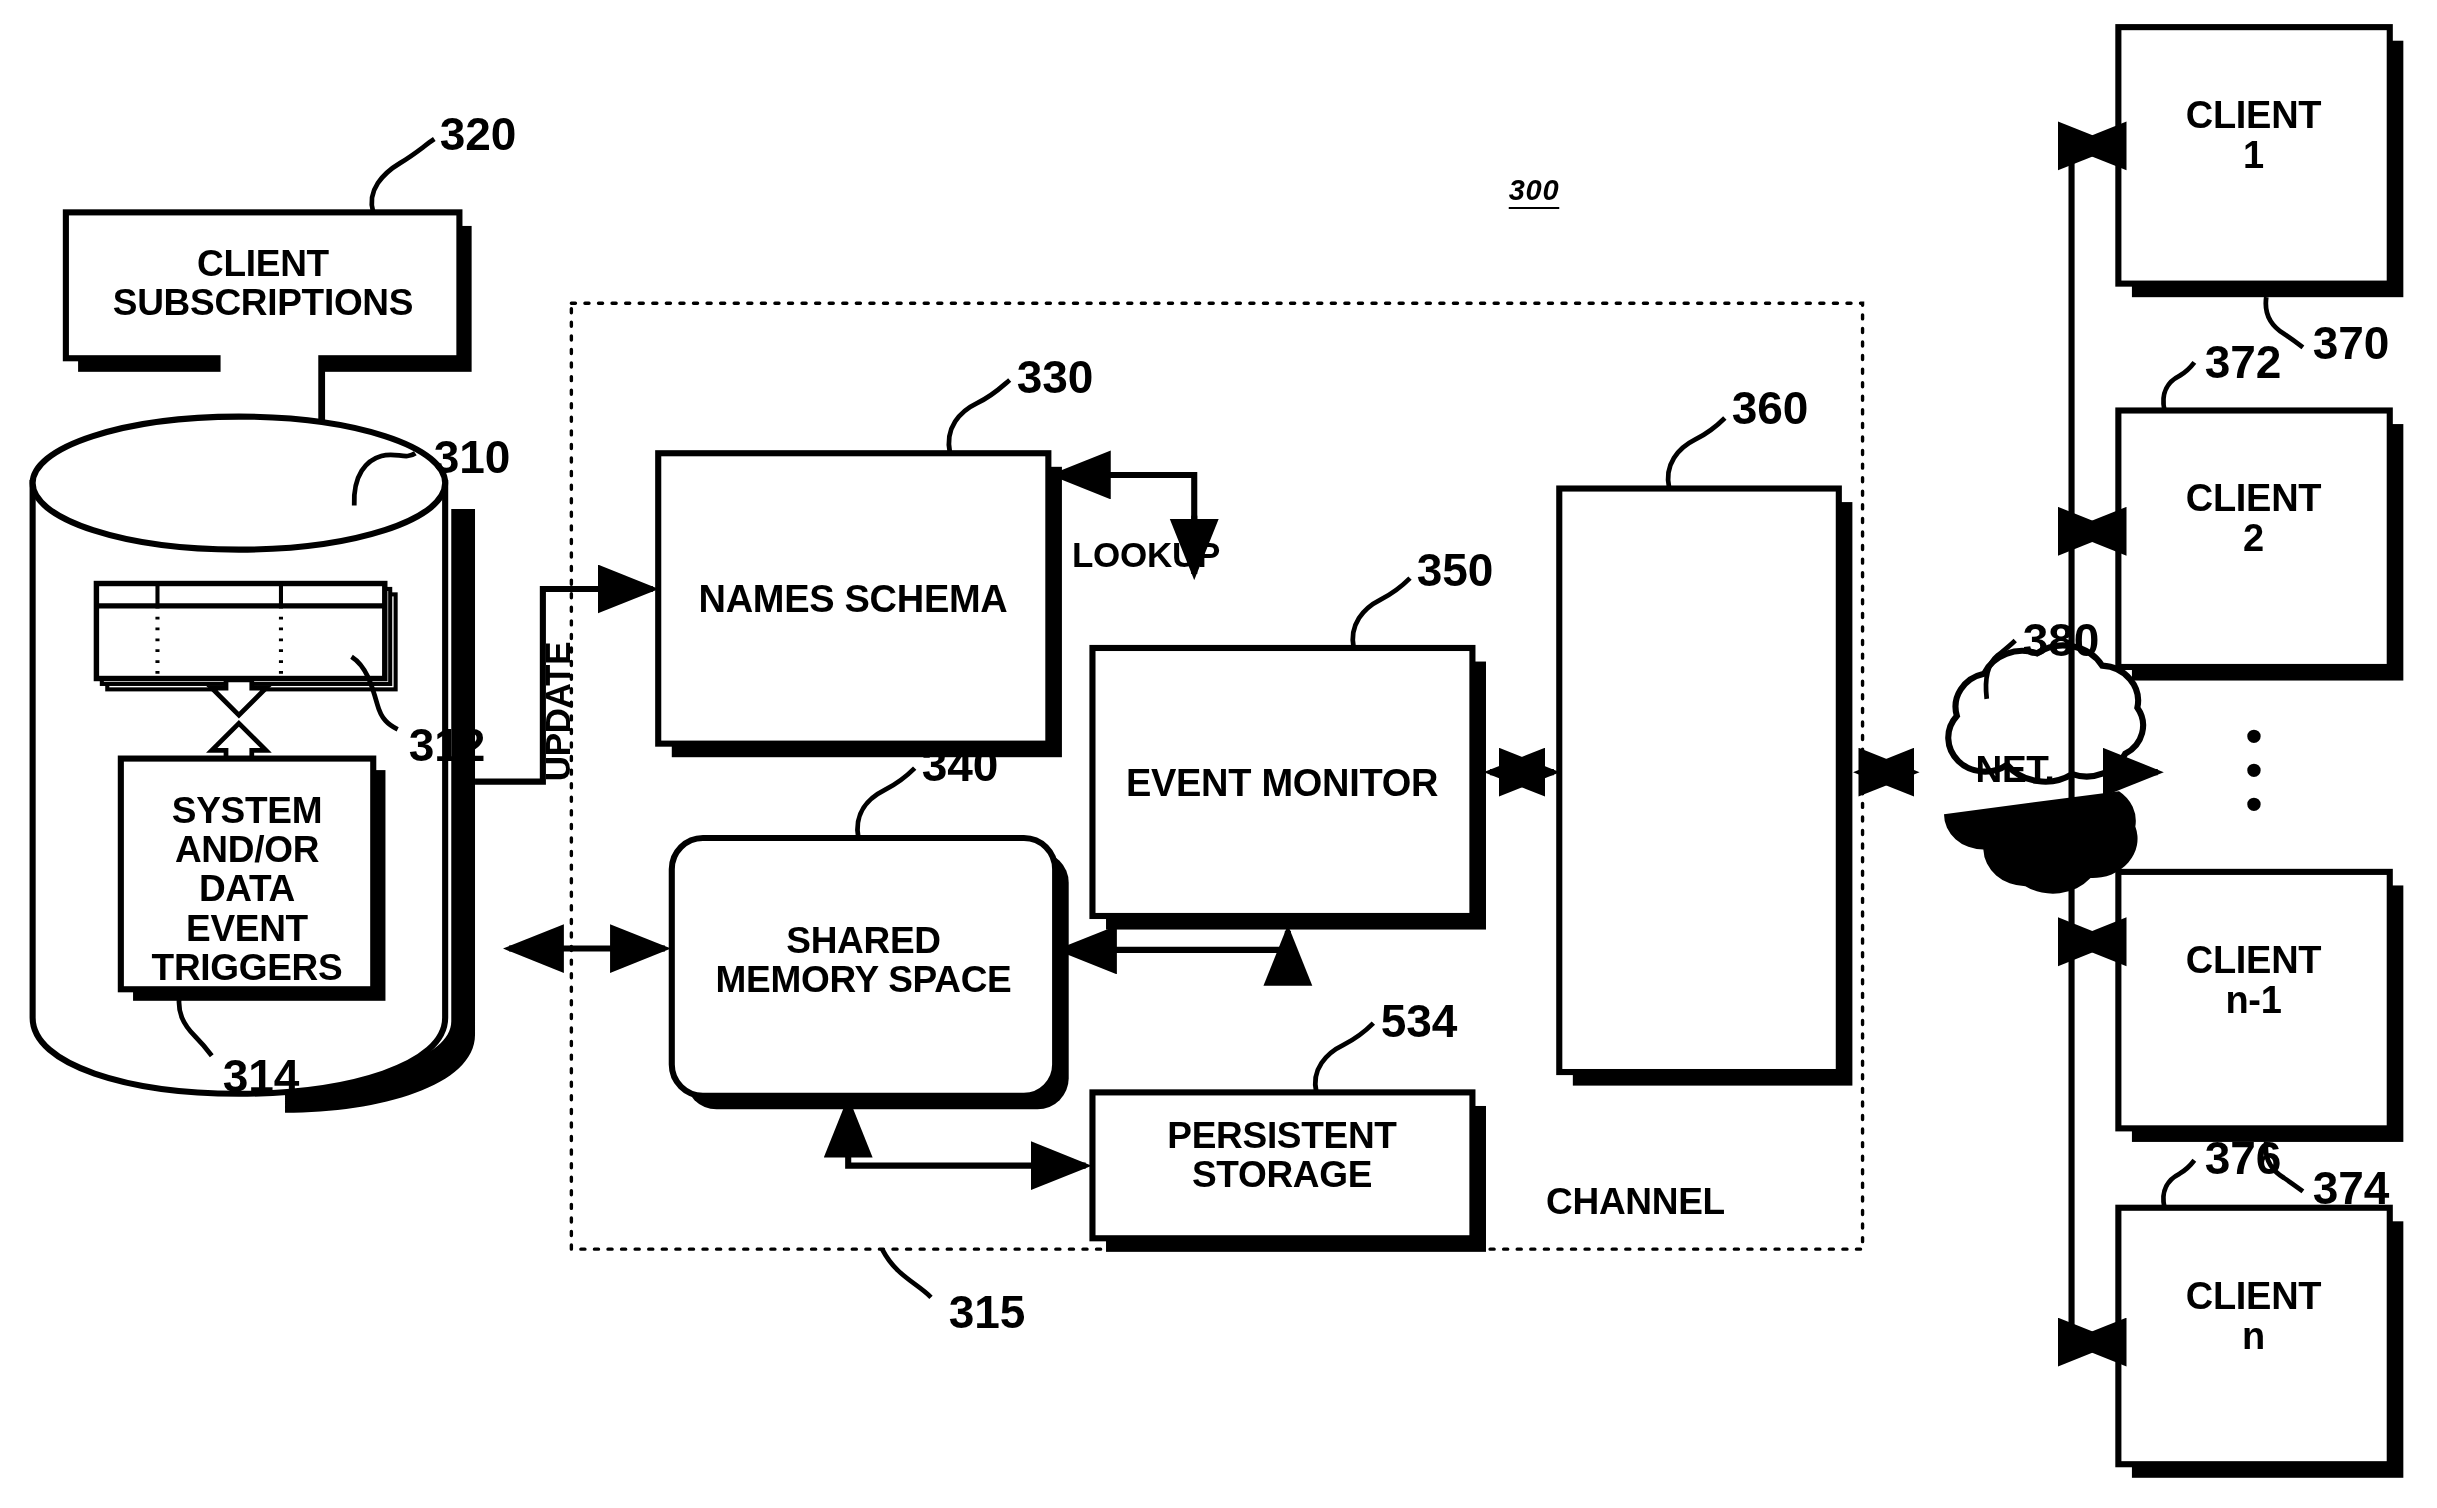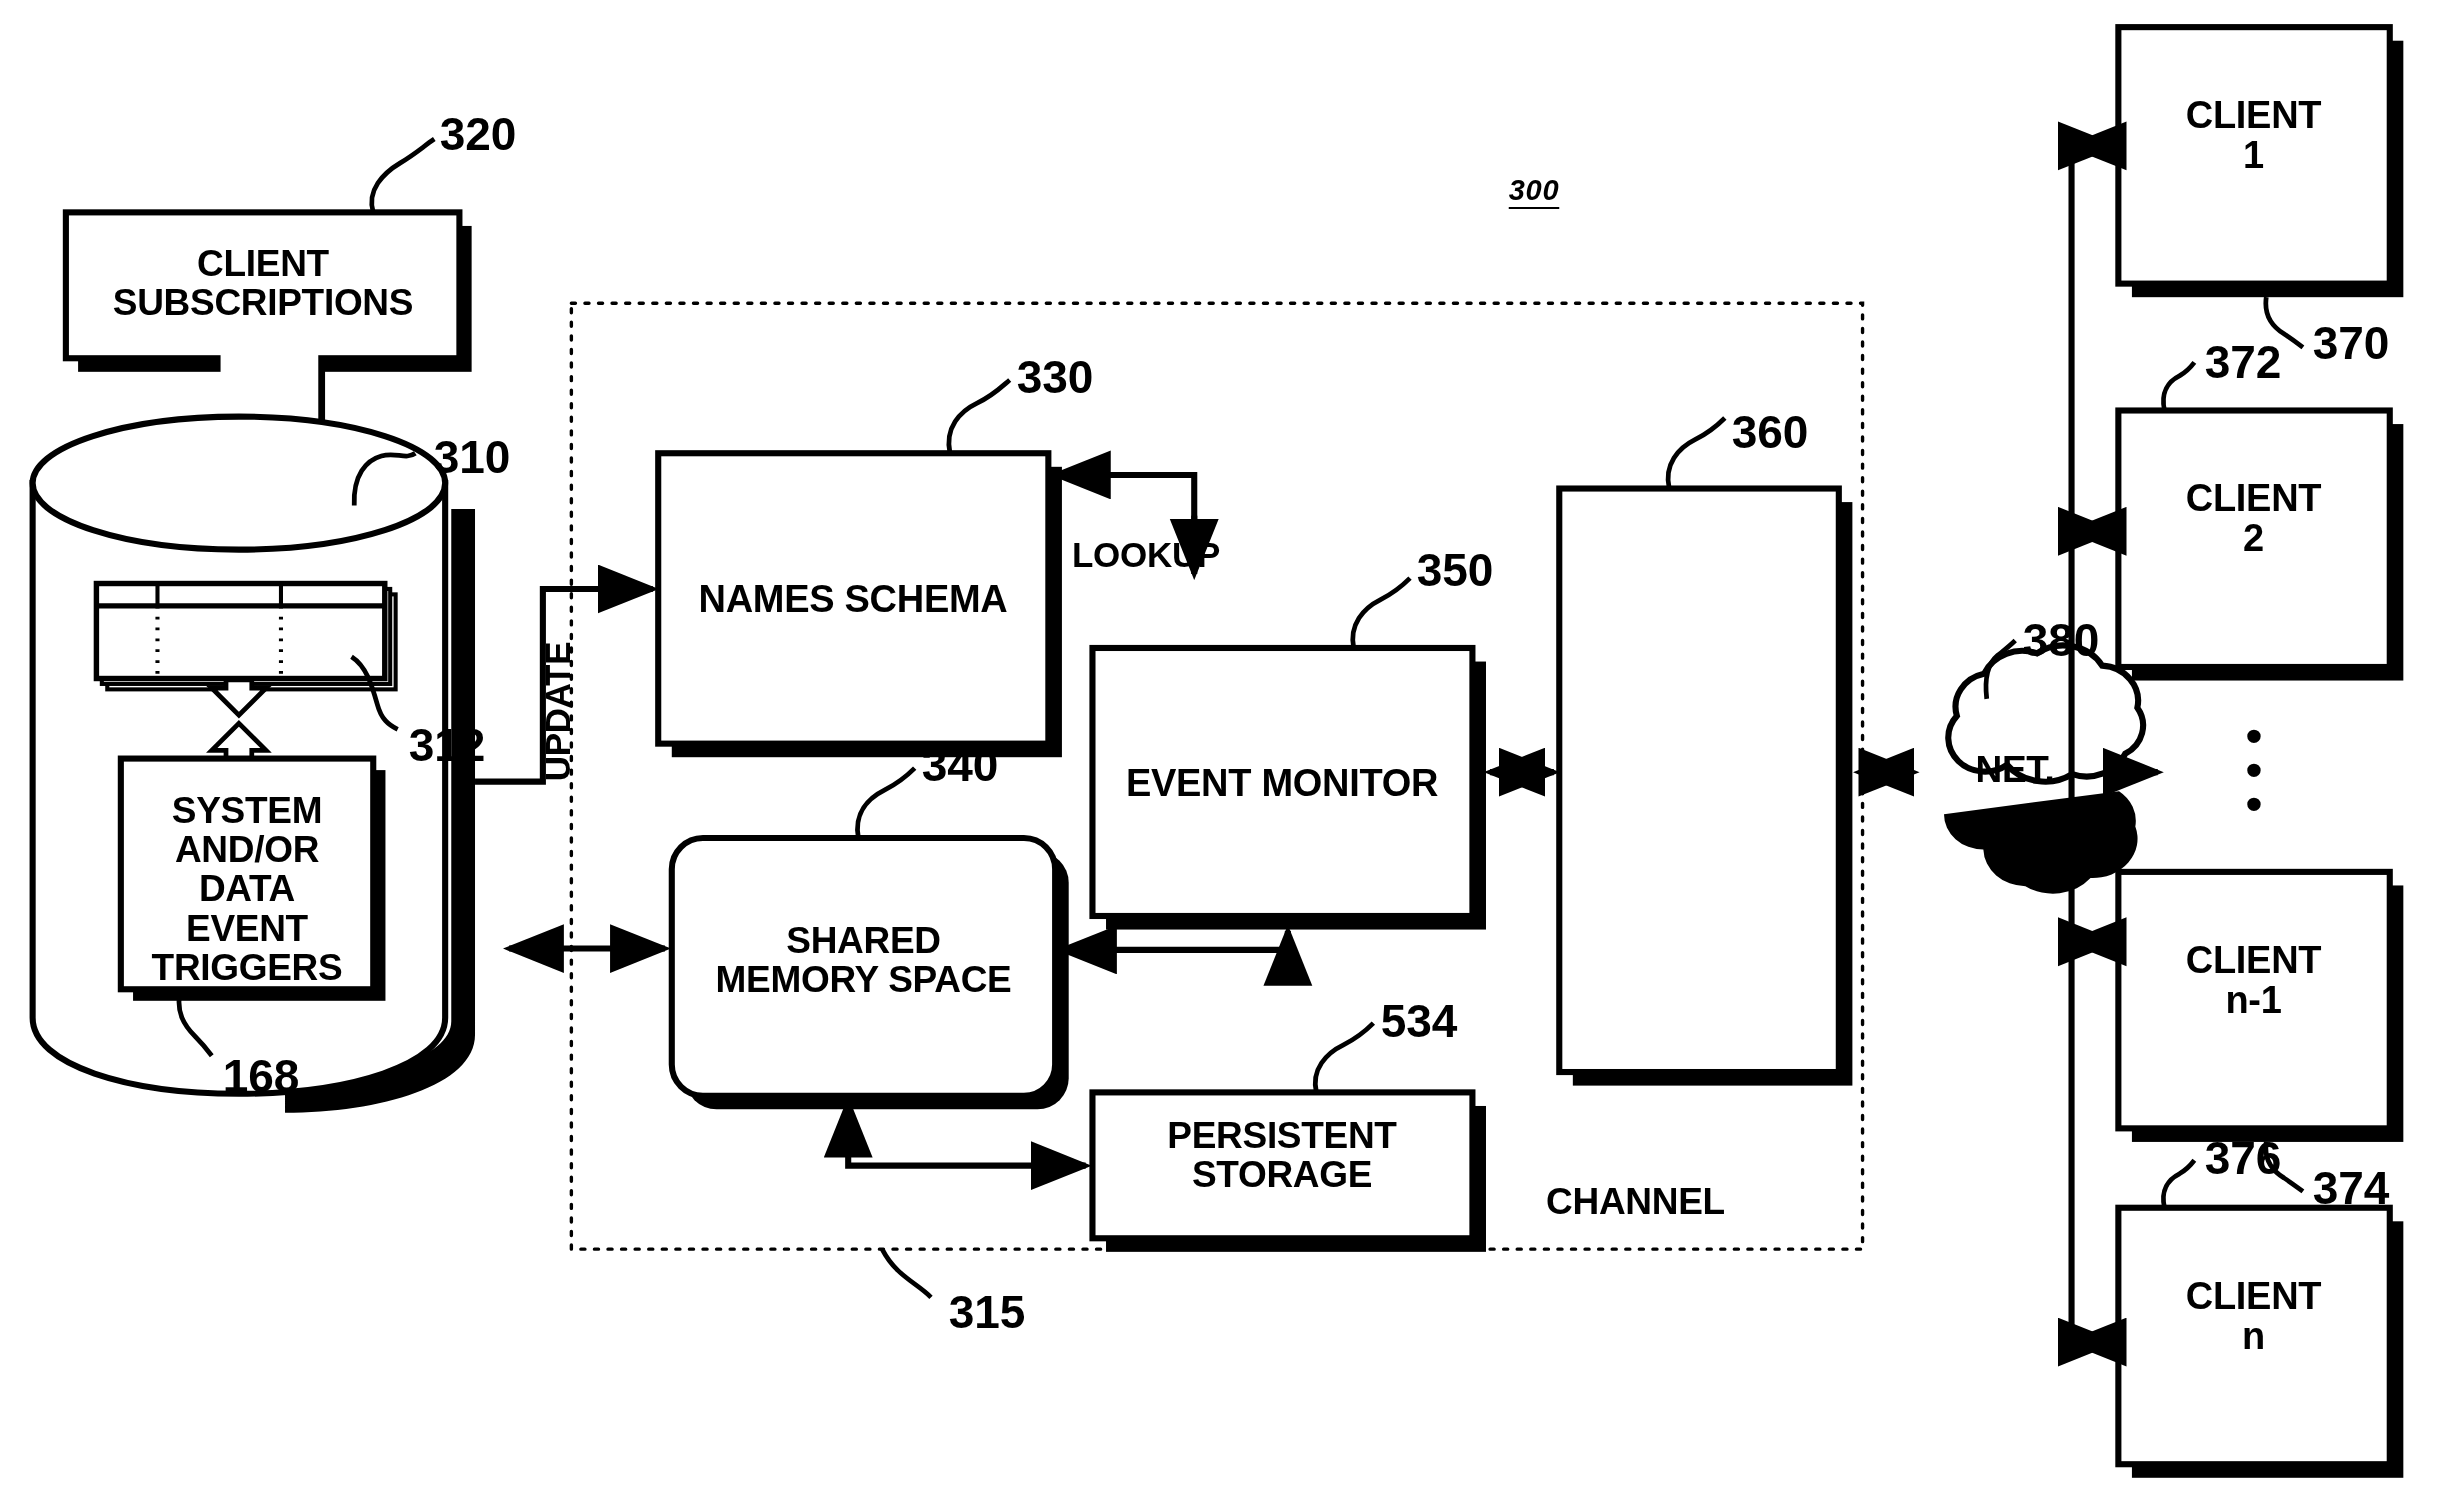--- a/index.html
+++ b/index.html
@@ -219,41 +219,41 @@
 
   <div class="lbl refnum" style="left:421px; top:433px; width:102px;">310</div>
 
   <div class="lbl refnum" style="left:396px; top:721px; width:102px;">312</div>
 
   <div class="lbl boxtext" style="left:121px; top:767px; width:252px;margin-top:24px;">SYSTEM
 AND/OR
 DATA
 EVENT
 TRIGGERS</div>
-  <div class="lbl refnum" style="left:210px; top:1052px; width:102px;">168</div>
+  <div class="lbl refnum" style="left:210px; top:1052px; width:102px;">314</div>
 
   <div class="lbl flowlbl vert-lbl" style="left:456px; top:693px; width:204px;">UPDATE</div>
 
   <div class="lbl boxtext big" style="left:658px; top:579px; width:390px;">NAMES SCHEMA</div>
   <div class="lbl refnum" style="left:1004px; top:353px; width:102px;">330</div>
 
   <div class="lbl flowlbl" style="left:1072px; top:536px; width:244px; text-align:left;">LOOKUP</div>
 
   <div class="lbl boxtext big" style="left:1092px; top:763px; width:380px;">EVENT MONITOR</div>
   <div class="lbl refnum" style="left:1404px; top:546px; width:102px;">350</div>
 
   <div class="lbl boxtext" style="left:672px; top:921px; width:383px;">SHARED
 MEMORY SPACE</div>
   <div class="lbl refnum" style="left:909px; top:741px; width:102px;">340</div>
 
   <div class="lbl boxtext" style="left:1092px; top:1116px; width:380px;">PERSISTENT
 STORAGE</div>
   <div class="lbl refnum" style="left:1368px; top:997px; width:102px;">534</div>
 
-  <div class="lbl refnum" style="left:1719px; top:408px; width:102px;">360</div>
+  <div class="lbl refnum" style="left:1719px; top:384px; width:102px;">360</div>
 
   <div class="lbl boxtext" style="left:1947px; top:750px; width:136px;">NET.</div>
   <div class="lbl refnum" style="left:2010px; top:616px; width:102px;">380</div>
 
   <div class="lbl boxtext" style="left:1493px; top:1182px; width:285px;">CHANNEL</div>
 
   <div class="lbl refnum" style="left:936px; top:1288px; width:102px;">315</div>
 
   <div class="lbl boxtext big" style="left:2118px; top:95px; width:271px;">CLIENT
 1</div>

